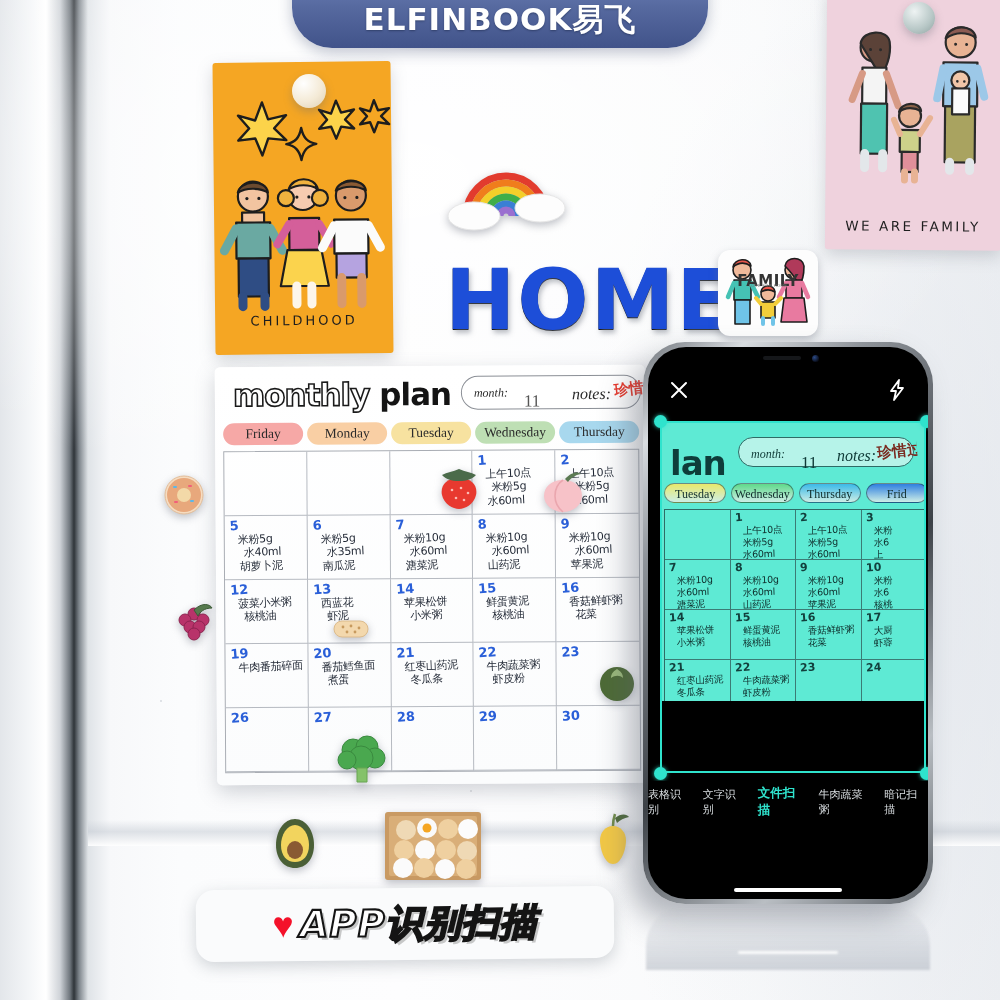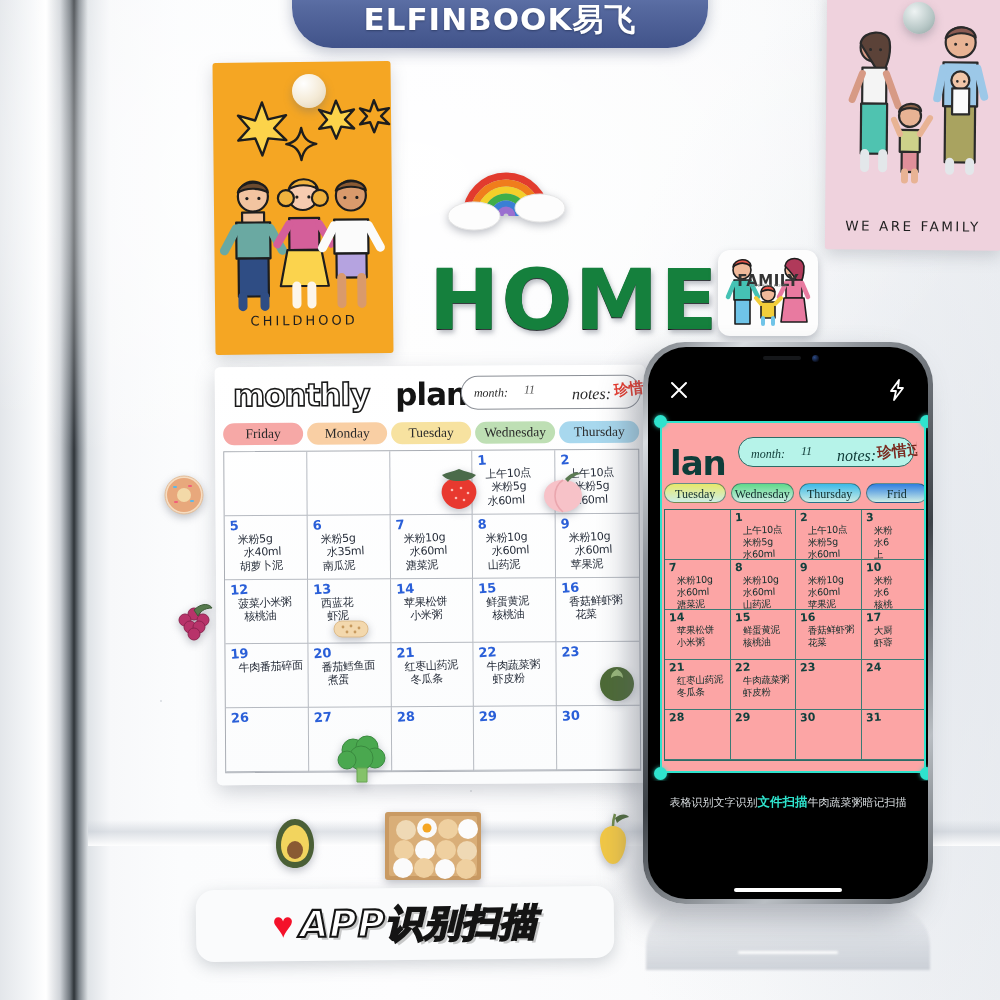--- a/index.html
+++ b/index.html
@@ -78,24 +78,24 @@
     box-shadow: 0 4px 8px rgba(100,106,118,.35);
   }
   .magnet-grey {
     position: absolute; border-radius: 50%;
     background: radial-gradient(circle at 36% 30%, #eef3f3, #b7c7c6 60%, #8ea1a0 100%);
     box-shadow: 0 4px 8px rgba(100,106,118,.35);
   }
 
   
   .home-letters {
-    position: absolute; left: 429px; top: 258px;
+    position: absolute; left: 445px; top: 258px;
     font-family: "DejaVu Sans", sans-serif;
     font-size: 84px; font-weight: bold; letter-spacing: 2px;
-    color: #15803d; line-height: 1;
+    color: #1d4ed8; line-height: 1;
     text-shadow: 2px 4px 5px rgba(120,126,138,.5), 0 1px 0 #000;
   }
   .family-sticker {
     position: absolute; left: 718px; top: 250px; width: 100px; height: 86px;
     background: #fdfdfd; border-radius: 12px;
     box-shadow: 0 4px 9px rgba(110,116,128,.4);
   }
   .family-sticker-label {
     position:absolute; left:0; right:0; top:22px; text-align:center;
     font-size: 15px; font-weight: bold; color:#333; letter-spacing:.5px;
@@ -116,29 +116,29 @@
     overflow: hidden;
   }
   .planner-title {
     position: absolute; left: 18px; top: 10px;
     font-family: "DejaVu Sans", sans-serif;
     font-size: 31px; font-weight: bold; letter-spacing: -1px;
   }
   .title-outline {
     color: transparent; -webkit-text-stroke: 1.6px #1a1a1a;
   }
-  .title-solid { color:#141414; margin-left: 26px; }
+  .title-solid { color:#141414; margin-left: 10px; }
 
   .month-box {
     position: absolute; left: 246px; top: 10px; width: 180px; height: 34px;
     border: 1.4px solid #8b8f96; border-radius: 17px;
     background: #fff;
   }
   .month-label { position:absolute; left:12px; top:9px; font-family:"Liberation Serif", serif; font-style:italic; font-size:12px; color:#2a2a2a; }
-  .month-value { position:absolute; left:62px; top:6px; font-size:12px; color:#555; font-family:"Liberation Serif",serif; font-style:italic; }
+  .month-value { position:absolute; left:62px; top:15px; font-size:17px; color:#555; font-family:"Liberation Serif",serif; }
   .notes-label { position:absolute; left:110px; top:9px; font-family:"Liberation Serif", serif; font-style:italic; font-size:16px; color:#2a2a2a; }
   .notes-value {
     position:absolute; left:152px; top:4px; font-size:15px; color:#e8372a;
     font-family:"DejaVu Sans", sans-serif; font-weight:bold;
     transform: rotate(-6deg); white-space:nowrap; overflow:hidden; width:30px;
   }
 
   .day-row { position: absolute; left: 8px; top: 56px; width: 416px; height: 22px; display:flex; gap: 4px; }
   .day-pill {
     flex: 1; border-radius: 11px; text-align: center;
@@ -193,22 +193,22 @@
     display: flex; align-items: center; justify-content: space-between;
     padding: 0 18px; z-index: 5;
   }
   .icon-btn { width: 26px; height: 26px; position: relative; cursor: pointer; }
 
   .scan-area {
     position: absolute; left: 0; right: 0; top: 64px; bottom: 118px;
     background: #000; overflow: hidden;
   }
   .scan-doc {
-    position: absolute; left: 12px; top: 10px; width: 266px; height: 352px;
-    background: #fca5a5;
+    position: absolute; left: 12px; top: 10px; width: 266px; height: 280px;
+    background: #5eead4;
     overflow: hidden;
   }
   .scan-doc-inner { position: absolute; left: -252px; top: 0; width: 520px; height: 352px; }
   .scan-title {
     position:absolute; left: 262px; top: 22px;
     font-family:"DejaVu Sans", sans-serif; font-size: 34px; font-weight: bold;
     color: #0e3d3a; letter-spacing:-1px;
   }
   .scan-monthbox {
     position:absolute; left: 330px; top: 16px; width: 176px; height: 30px;
@@ -232,21 +232,21 @@
   .scan-hw { font-family:"DejaVu Sans",sans-serif; font-size:9.5px; color:#0d2b29; line-height:1.25;
              transform:rotate(-2deg); white-space:nowrap; letter-spacing:-.3px; }
   .scan-lines { position:absolute; left:12px; top:14px; right:2px; }
 
   .handle { position:absolute; width:13px; height:13px; border-radius:50%; background:#2fe3cd;
             box-shadow: 0 0 4px rgba(47,227,205,.8); z-index: 4; }
   .scan-border { position:absolute; border:2.5px solid #2fe3cd; }
 
   .mode-row {
     position:absolute; left:0; right:0; bottom: 86px; height: 22px;
-    display:flex; align-items:center; justify-content:center; z-index:5;
+    display:flex; align-items:center; justify-content:center; gap: 11px; z-index:5;
   }
   .mode-item { font-size: 11px; color:#d8dde0; font-family:"DejaVu Sans", sans-serif; cursor:pointer; }
   .mode-item.active { color:#2fe3cd; font-weight:bold; font-size: 12.5px; }
 
   .ctrl-row { position:absolute; left:0; right:0; bottom: 18px; height: 64px; z-index:5; }
   .shutter {
     position:absolute; left:50%; transform:translateX(-50%); top:0;
     width:56px; height:56px; border-radius:50%; background:#3fe0cc;
     border:3px solid #ffffff; cursor:pointer;
   }

